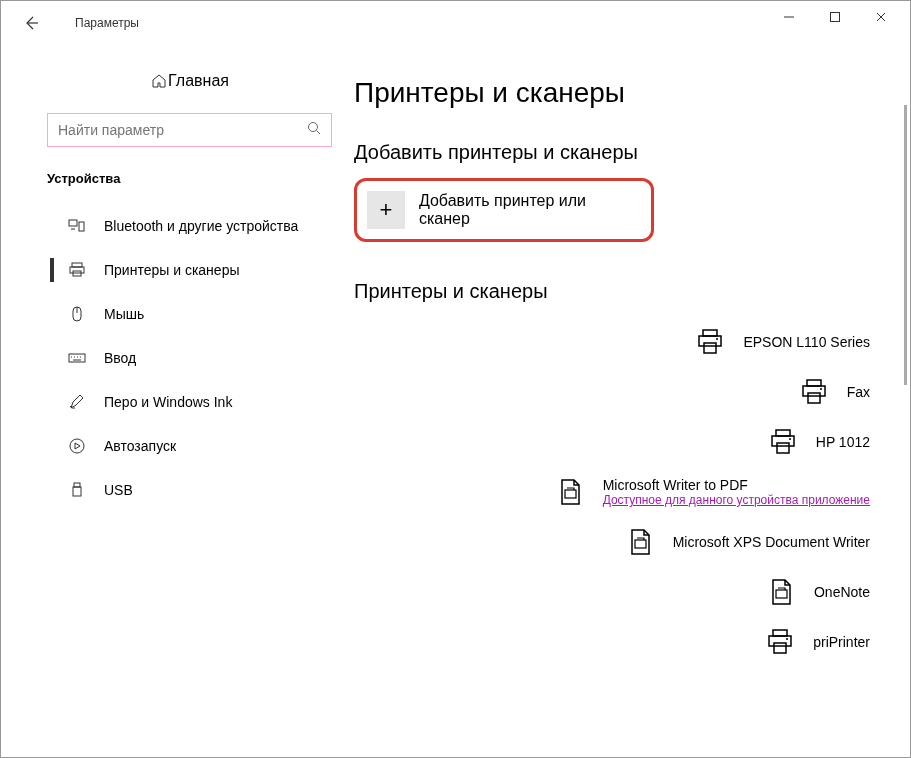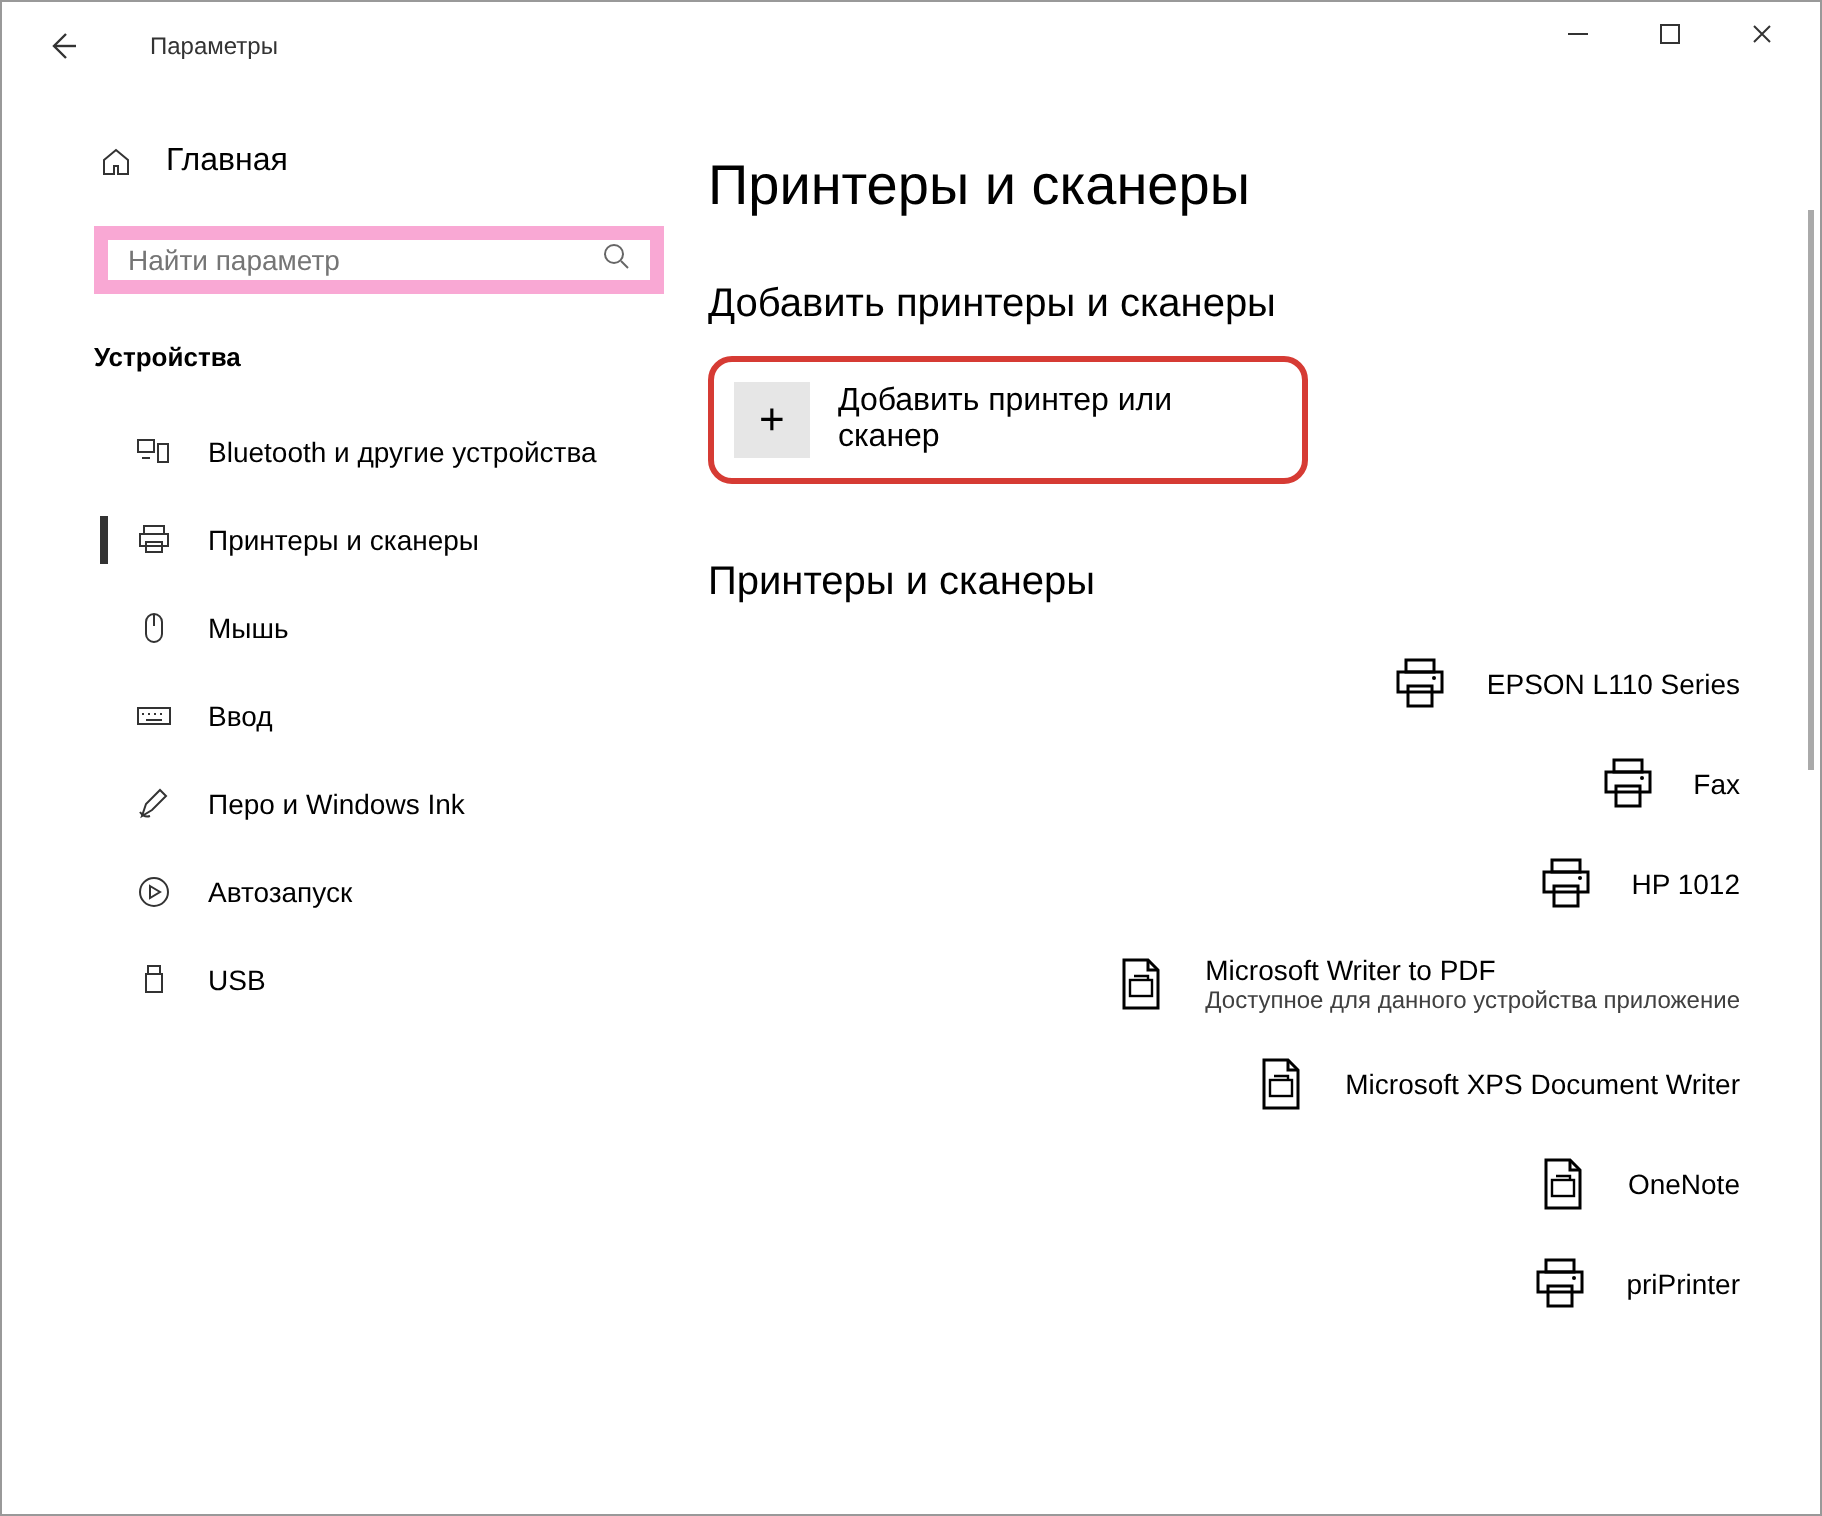--- a/index.html
+++ b/index.html
@@ -55,36 +55,36 @@
   height: calc(100% - 44px);
 }
 .sidebar {
   width: 345px;
   padding: 16px 0;
 }
 .home-row {
   display: flex;
   align-items: center;
   padding: 8px 16px 8px 48px;
-  gap: 16px;
   cursor: pointer;
   height: 40px;
+  justify-content: center;
 }
 .home-icon {
   width: 18px;
   display: inline-flex;
   justify-content: center;
 }
 .search-wrap {
   margin: 12px 14px 18px 46px;
 }
 .search-box {
   width: 100%;
   height: 34px;
-  border: 7px solid #f9a8d4;
+  border: 1px solid #f9a8d4;
   display: flex;
   align-items: center;
   padding: 0 10px;
   background: #fff;
 }
 .search-input {
   flex: 1;
   border: none;
   outline: none;
   font-size: 14px;
@@ -168,21 +168,22 @@
   gap: 18px;
   padding: 10px 0;
   cursor: pointer;
   justify-content: flex-end;
 }
 .printer-item .txt {
   font-size: 14px;
 }
 .printer-item .sub {
   font-size: 12px;
-  color: #404040;
+  color: #a21caf;
+  text-decoration: underline;
 }
 .printer-icon {
   width: 30px;
   height: 30px;
   display: inline-flex;
 }
 .scrollbar-track {
   position: absolute;
   right: 1px;
   top: 44px;

